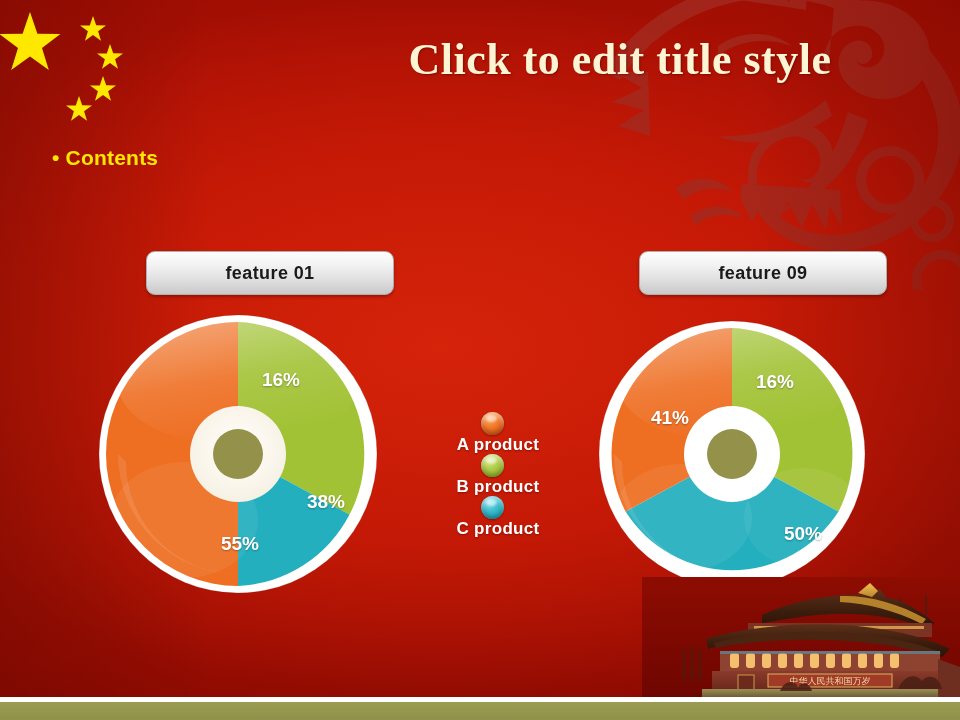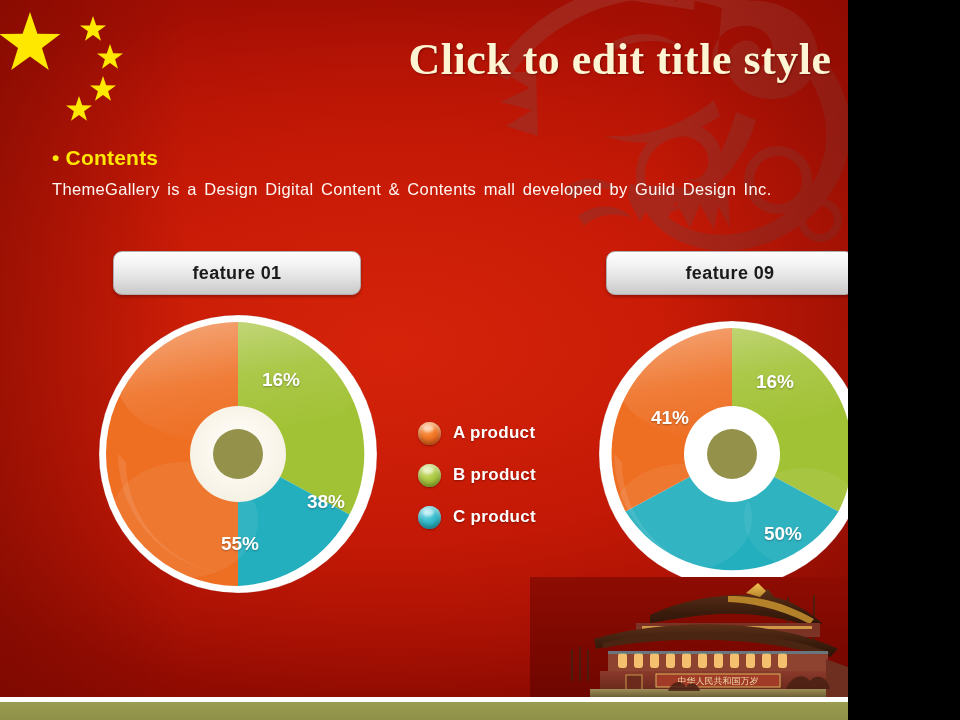--- a/index.html
+++ b/index.html
@@ -2,21 +2,21 @@
 <html><head>
 <meta charset="utf-8">
 <style>
   html, body {
     margin: 0;
     padding: 0;
     background: #000;
   }
   #slide {
     position: relative;
-    width: 848px;
+    width: 960px;
     height: 720px;
     overflow: hidden;
     font-family: "Liberation Sans", sans-serif;
     background: #0f766e;
   }
 
   
   .bg-base {
     position: absolute;
     inset: 0;
@@ -105,20 +105,21 @@
     background: linear-gradient(180deg, #FDFDFD 0%, #F3F3F3 30%, #E2E2E2 62%, #C9C9C9 100%);
     border: 1px solid #AFAFAF;
     box-shadow: 0 2px 3px rgba(60,0,0,0.35), inset 0 1px 0 rgba(255,255,255,0.95);
     display: flex;
     align-items: center;
     justify-content: center;
     font-size: 18px;
     font-weight: bold;
     color: #1A1A1A;
     letter-spacing: 0.4px;
+    margin-left: 33px;
   }
   #feature-btn-1 { left: 113px; top: 251px; width: 246px; }
   #feature-btn-2 { left: 606px; top: 251px; width: 246px; }
 
   
   .chart { position: absolute; }
   .chart .ring-svg { display: block; }
 
   .pct {
     position: absolute;
@@ -134,20 +135,21 @@
   .legend {
     position: absolute;
     left: 418px;
     top: 412px;
     width: 160px;
   }
   .legend-row {
     display: flex;
     align-items: center;
     height: 42px;
+    flex-direction: column;
   }
   .legend-dot {
     width: 23px; height: 23px;
     border-radius: 50%;
     flex: 0 0 auto;
     margin-right: 12px;
     box-shadow: inset 0 -3px 5px rgba(0,0,0,0.30),
                 inset 0 3px 4px rgba(255,255,255,0.55),
                 0 1px 2px rgba(60,0,0,0.4);
     position: relative;
@@ -251,21 +253,20 @@
       <polygon points="79,96 82.2,105.3 92.0,105.4 84.1,111.3 87.0,120.7 79,115.0 71.0,120.7 73.9,111.3 66.0,105.4 75.8,105.4"></polygon>
     </g>
   </svg>
 
   <div class="title">Click to edit title style</div>
 
   <div class="contents-head">
     <span>•</span>
     <span>Contents</span>
   </div>
-  <div class="contents-body">ThemeGallery   is a Design Digital Content &amp; Contents mall developed by Guild Design Inc.</div>
 
   <div id="feature-btn-1" class="feature-btn">
     <span>feature 01</span>
   </div>
   <div id="feature-btn-2" class="feature-btn">
     <span>feature 09</span>
   </div>
 
   <div class="chart" id="chart1" style="left:88px; top:312px; width:300px; height:284px;">
     <svg class="ring-svg" width="300" height="284" viewBox="0 0 300 284">
@@ -341,21 +342,21 @@
         <path d="M24,142 a118,118 0 0,0 118,118 a110,110 0 0,1 -110,-110 Z" fill="#FFFFFF" opacity="0.10"></path>
         <ellipse cx="214" cy="206" rx="60" ry="50" fill="#FFFFFF" opacity="0.06"></ellipse>
       </g>
 
       <circle cx="142" cy="142" r="48" fill="#FFFFFF"></circle>
       <circle cx="142" cy="142" r="25" fill="#94914A"></circle>
     </svg>
 
     <span class="pct" style="left:80px;  top:106px;">41%</span>
     <span class="pct" style="left:185px; top:70px;">16%</span>
-    <span class="pct" style="left:193px; top:222px;">50%</span>
+    <span class="pct" style="left:213px; top:222px;">50%</span>
   </div>
 
   <div class="legend">
     <div class="legend-row">
       <span class="legend-dot" style="background: radial-gradient(circle at 35% 28%, #FBA765 0%, #F47E2B 38%, #E9621A 72%, #C9500F 100%);"></span>
       <span class="legend-label">A product</span>
     </div>
     <div class="legend-row">
       <span class="legend-dot" style="background: radial-gradient(circle at 35% 28%, #D6E88C 0%, #B3CE4C 38%, #9BC030 72%, #7EA01E 100%);"></span>
       <span class="legend-label">B product</span>

